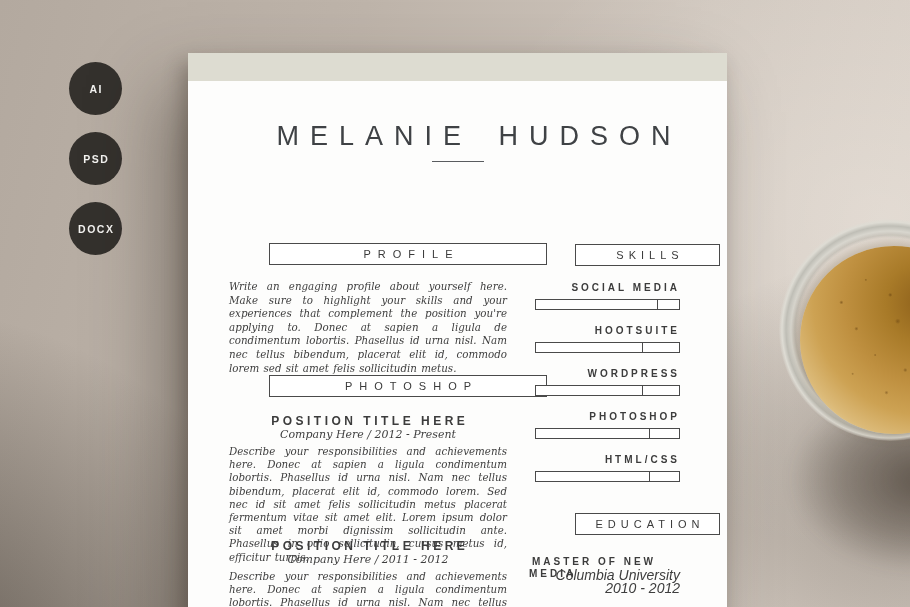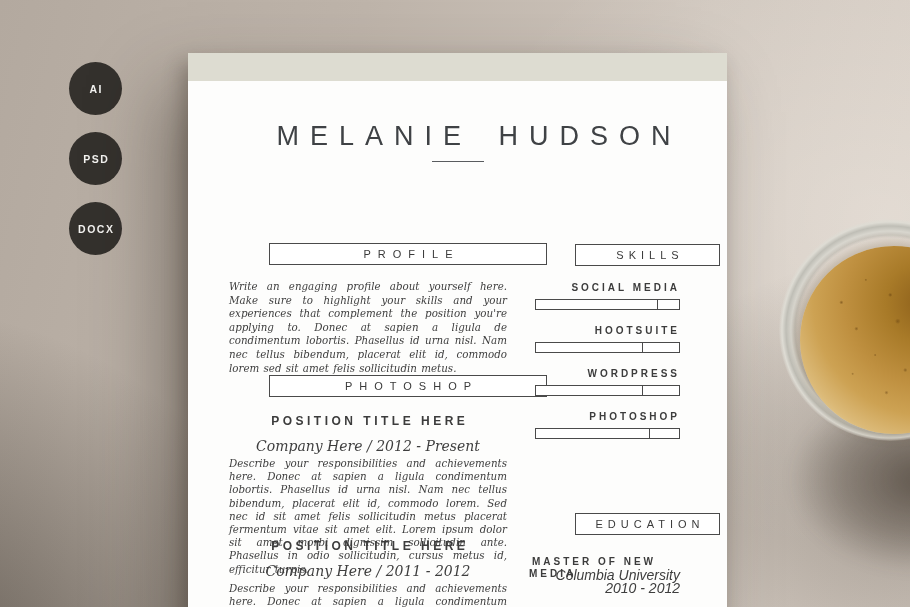--- a/index.html
+++ b/index.html
@@ -63,21 +63,21 @@
   .profile-text{position:absolute;left:0;top:227px;width:278px;}
 
   .entry{position:absolute;left:0;width:278px;}
   .entry-1{top:362px;} .entry-2{top:487px;}
   .entry-title{
     text-align:center;font-size:12px;font-weight:bold;color:#3c3c3c;
     letter-spacing:3.5px;text-indent:3.5px;line-height:13px;
   }
   .entry-company{
     text-align:center;font-family:"DejaVu Serif",serif;font-style:italic;
-    font-size:14px;color:#3e3e3e;line-height:13px;margin-top:12px;
+    font-size:11px;color:#3e3e3e;line-height:13px;
   }
   .entry .body-text{margin-top:4px;line-height:13.2px;}
 
   .skills-list{position:absolute;left:0;top:229px;width:145px;}
   .skill{margin-bottom:15px;height:28px;}
   .skill-name{
     text-align:right;font-size:10px;font-weight:bold;color:#3c3c3c;
     letter-spacing:3px;text-indent:3px;line-height:12px;margin-bottom:5px;
   }
   .skill-bar{box-sizing:border-box;height:11px;border:1px solid #4a4a4a;background:#fff;}
@@ -191,20 +191,26 @@
           <div class="skill-bar">
               <div class="bar-fill" style="width: 75%;"></div>
             </div>
         </div>
         <div class="skill">
           <div class="skill-name">PHOTOSHOP</div>
           <div class="skill-bar">
               <div class="bar-fill" style="width: 80%;"></div>
             </div>
         </div>
+        <div class="skill">
+          <div class="skill-name">HTML/CSS</div>
+          <div class="skill-bar">
+              <div class="bar-fill" style="width: 80%;"></div>
+            </div>
+        </div>
       </div>
 
       <div class="section-box education-box">EDUCATION</div>
       <div class="edu-degree">MASTER OF NEW MEDIA</div>
       <div class="edu-school">Columbia University</div>
       <div class="edu-years">2010 - 2012</div>
     </div>
   </div>
 
   <div class="cup-shadow"></div>

